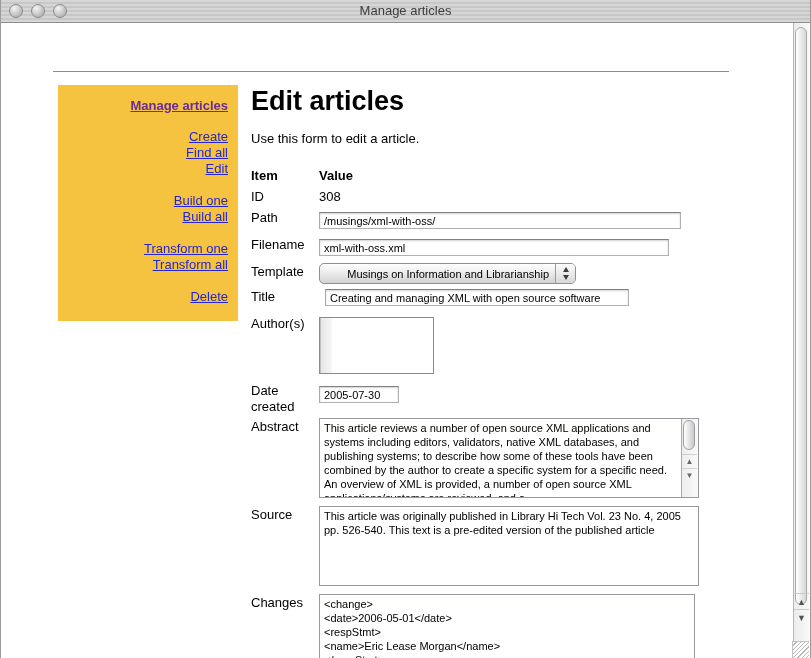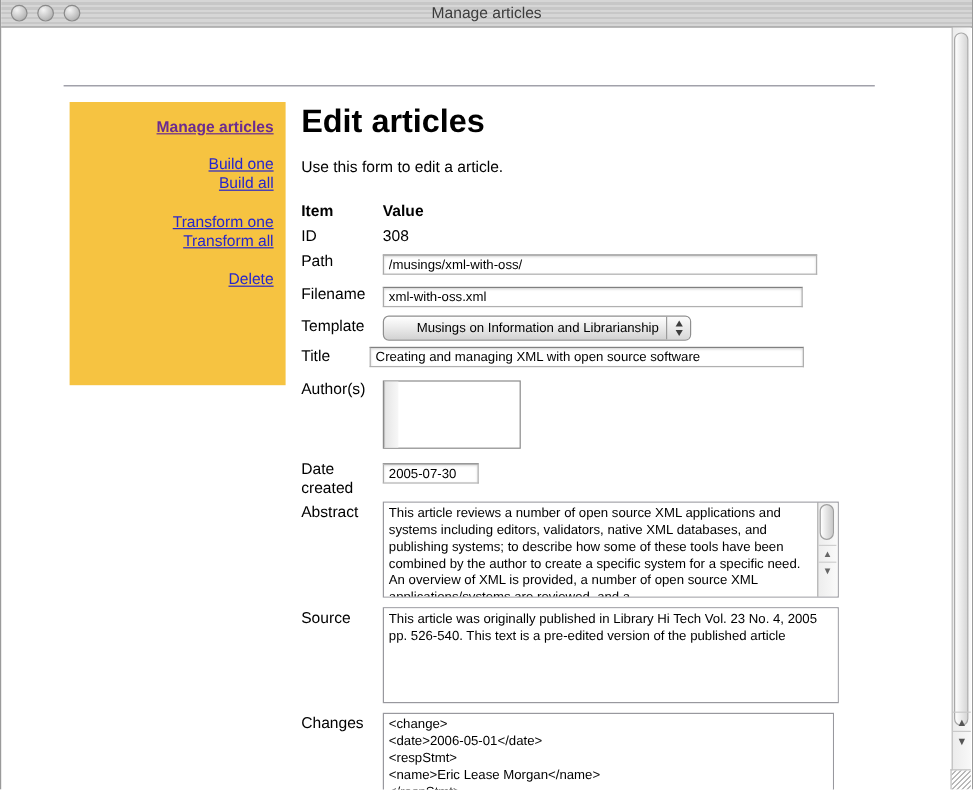--- a/index.html
+++ b/index.html
@@ -161,20 +161,25 @@
   </div>
   <div class="resize-grip"></div>
 
   <div class="tabline"></div>
 
   <div class="sidebar">
     <div class="sb-head">
       <a class="manage" href="#">Manage articles</a>
     </div>
     <div class="sb-group">
+      <a href="#">Create</a><br>
+      <a href="#">Find all</a><br>
+      <a href="#">Edit</a>
+    </div>
+    <div class="sb-group">
       <a href="#">Build one</a><br>
       <a href="#">Build all</a>
     </div>
     <div class="sb-group">
       <a href="#">Transform one</a><br>
       <a href="#">Transform all</a>
     </div>
     <div class="sb-group">
       <a href="#">Delete</a>
     </div>
@@ -198,21 +203,21 @@
   <div class="abs lbl" style="top:264px">Template</div>
   <div class="abs popup">
     <span class="popup-label">Musings on Information and Librarianship</span>
     <span class="popup-arrows">
       <span class="tri-up"></span>
         <span class="tri-down"></span>
     </span>
   </div>
 
   <div class="abs lbl" style="top:289px">Title</div>
-  <input class="abs tf" style="left: 307px; top: 289px; width: 362px;" value="Creating and managing XML with open source software">
+  <input class="abs tf" style="left: 324px; top: 289px; width: 304px;" value="Creating and managing XML with open source software">
 
   <div class="abs lbl" style="top:316px">Author(s)</div>
   <div class="abs listbox">
     <div class="listbox-scroll"></div>
   </div>
 
   <div class="abs lbl" style="top:383px">Date created</div>
   <input class="abs tf" style="left: 318px; top: 386px; width: 80px;" value="2005-07-30">
 
   <div class="abs lbl" style="top:419px">Abstract</div>

